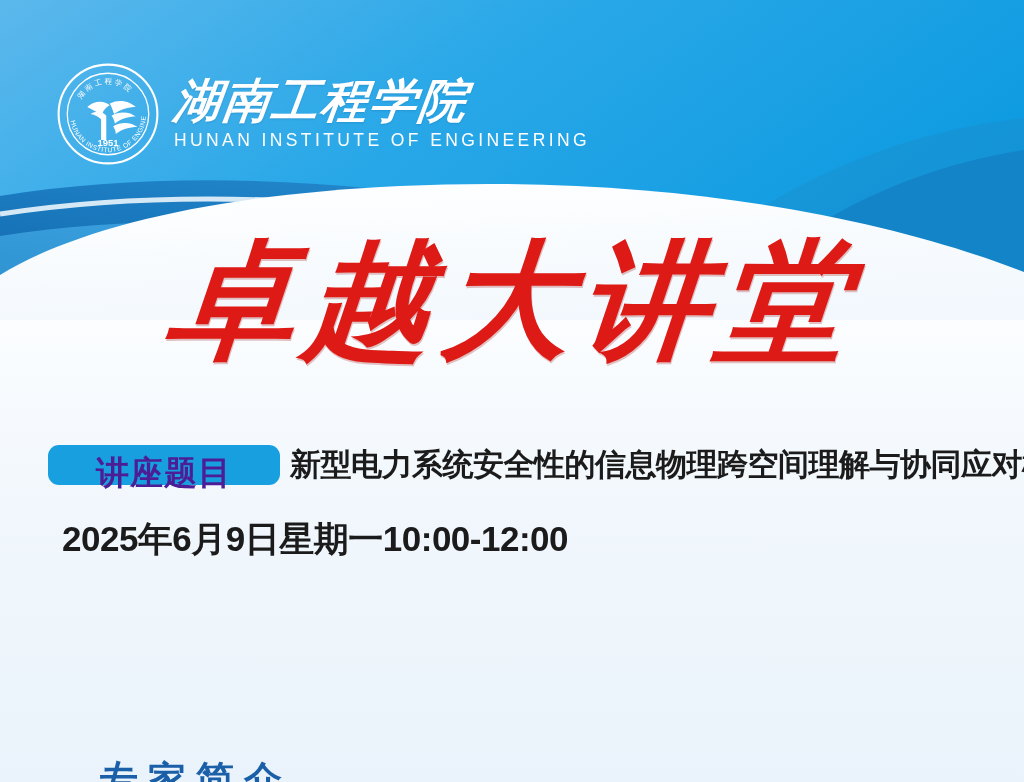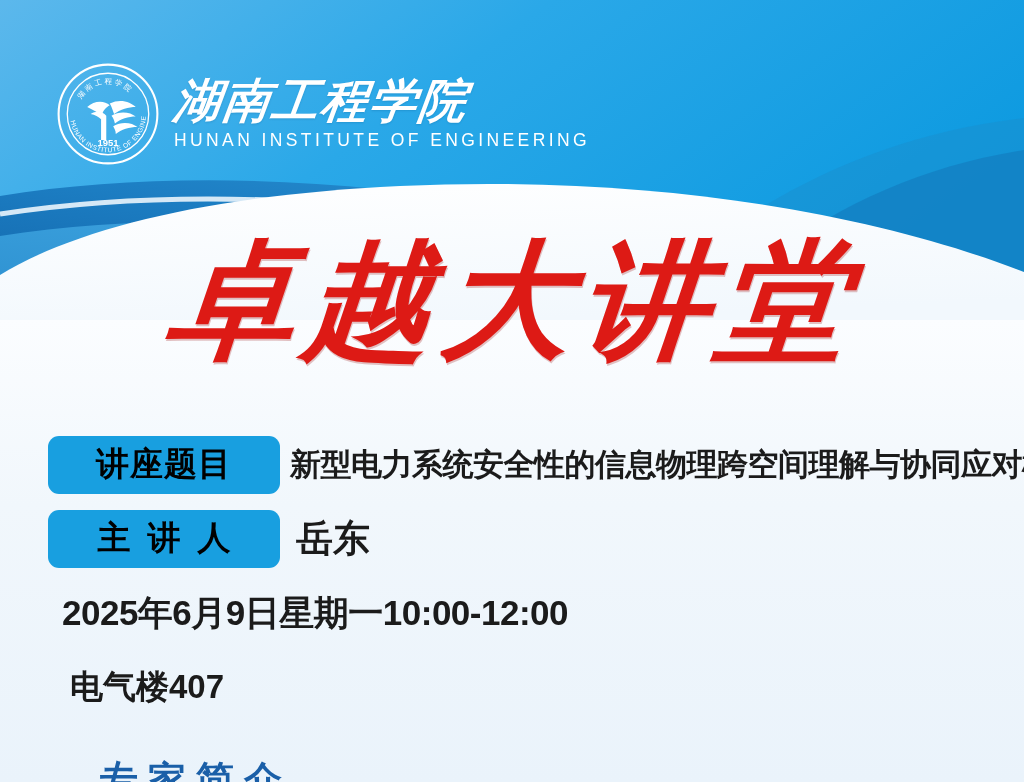--- a/index.html
+++ b/index.html
@@ -89,24 +89,24 @@
   }
   .row {
     display:flex;
     align-items:center;
     height:56px;
     margin-bottom:18px;
   }
   .tag {
     flex:0 0 auto;
     width:232px;
-    height:58px;
+    height:40px;
     border-radius:11px;
     background:#189fe0;
-    color:#000000;
+    color:#4c1d95;
     font-size:33px;
     font-weight:700;
     line-height:56px;
     text-align:center;
     font-family:"Liberation Sans", sans-serif;
   }
   .tag.sp1 { letter-spacing:1px; }
   .tag.sp2 { letter-spacing:17px; text-indent:17px; }
   .tag.sp3 { letter-spacing:42px; text-indent:42px; }
   .val {
@@ -210,30 +210,25 @@
 
   <div class="main-title">卓越大讲堂</div>
 
   <div class="info">
 
     <div class="row">
       <div class="tag sp1">讲座题目</div>
       <div class="val v-title">新型电力系统安全性的信息物理跨空间理解与协同应对机制</div>
     </div>
 
-    <div class="row">
-      <div class="tag sp2">主讲人</div>
-      <div class="val v-name">岳东</div>
-    </div>
 
     <div class="row">
       <div class="val v-time">2025年6月9日星期一10:00-12:00</div>
     </div>
 
     <div class="row">
-      <div class="val v-place">电气楼407</div>
     </div>
 
   </div>
 
   <div class="section-head">专家简介</div>
 
 </div>
 
 </body></html>

